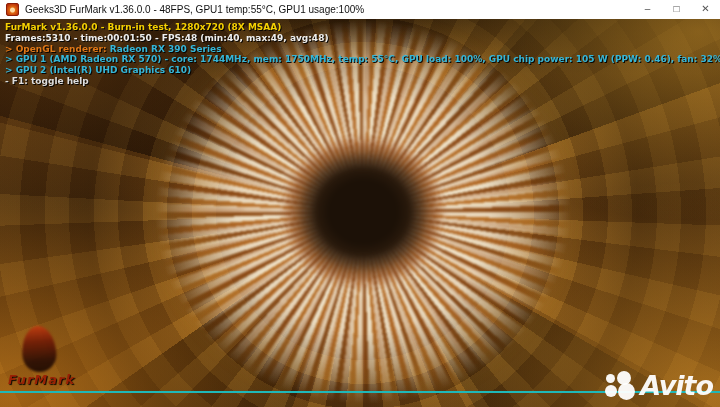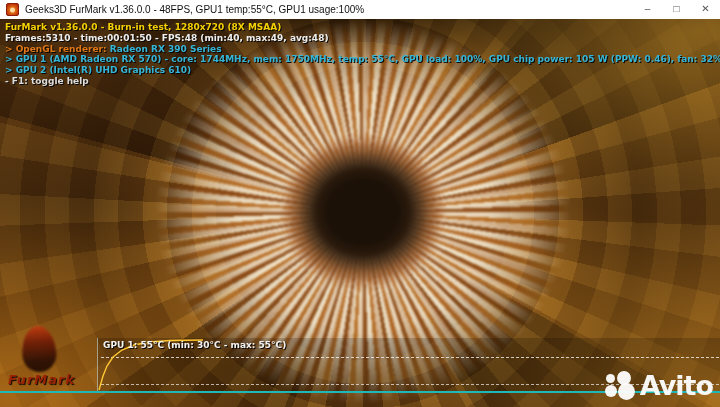--- a/index.html
+++ b/index.html
@@ -104,21 +104,21 @@
     width:34px;height:46px;margin-left:14px;
     background:linear-gradient(180deg,#c23a10 0%, #6e1a06 35%, #2a0d04 75%, #1a0802 100%);
     border-radius:50% 50% 50% 50% / 62% 62% 38% 38%;
     transform:rotate(-4deg);filter:blur(1px);
   }
   .fm-text{
     font-family:"DejaVu Sans",sans-serif;font-size:13px;font-weight:bold;font-style:italic;
     color:#9c1c04;text-shadow:1px 1px 1px #000;letter-spacing:1px;
   }
   
-  .avito{position:absolute;right:7px;bottom:6px;z-index:21;display:flex;align-items:flex-end;}
+  .avito{position:absolute;right:7px;bottom:6px;z-index:21;display:flex;align-items:flex-end;font-style:italic;}
   .avito-mark{position:relative;width:31px;height:30px;margin-right:4px;}
   .avito-mark i{position:absolute;border-radius:50%;background:rgba(255,255,255,0.95);}
   .av-c1{width:9px;height:9px;left:1px;top:3px;}
   .av-c2{width:14px;height:14px;left:12px;top:0px;}
   .av-c3{width:12px;height:12px;left:0px;top:14px;}
   .av-c4{width:17px;height:17px;left:13px;top:12px;}
   .avito-text{
     font-family:"DejaVu Sans",sans-serif;font-size:27px;font-weight:bold;
     color:rgba(255,255,255,0.95);letter-spacing:-1px;
   }
@@ -149,28 +149,20 @@
     <div class="osd">
       <div class="yellow">FurMark v1.36.0.0 - Burn-in test, 1280x720 (8X MSAA)</div>
       <div class="white">Frames:5310 - time:00:01:50 - FPS:48 (min:40, max:49, avg:48)</div>
       <div><span class="orange">&gt; OpenGL renderer: </span><span class="cyan">Radeon RX 390 Series</span></div>
       <div class="cyan">&gt; GPU 1 (AMD Radeon RX 570) - core: 1744MHz, mem: 1750MHz, temp: 55°C, GPU load: 100%, GPU chip power: 105 W (PPW: 0.46), fan: 32%</div>
       <div class="cyan">&gt; GPU 2 (Intel(R) UHD Graphics 610)</div>
       <div class="grey">- F1: toggle help</div>
     </div>
 
     <div class="graph-line-full"></div>
-    <div class="graph-box">
-      <div class="dash-top"></div>
-      <div class="dash-bottom"></div>
-      <svg class="graph-svg" viewBox="0 0 623 53">
-        <polyline id="temp-curve" fill="none" stroke="#ffc832" stroke-width="1.4" points="1,52 5,38 9,28 15,19 24,12 36,7 52,4 72,2.5 105,2"></polyline>
-      </svg>
-      <div class="graph-label">GPU 1: 55°C (min: 30°C - max: 55°C)</div>
-    </div>
 
     <div class="fm-logo">
       <div class="fm-flame"></div>
       <div class="fm-text">FurMark</div>
     </div>
 
     <div class="avito">
       <div class="avito-mark">
         <i class="av-c1"></i>
           <i class="av-c2"></i>

